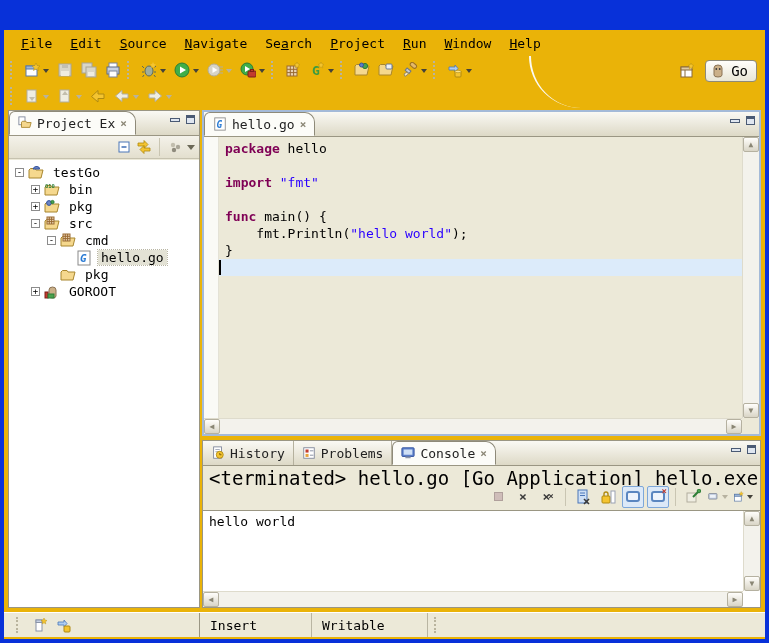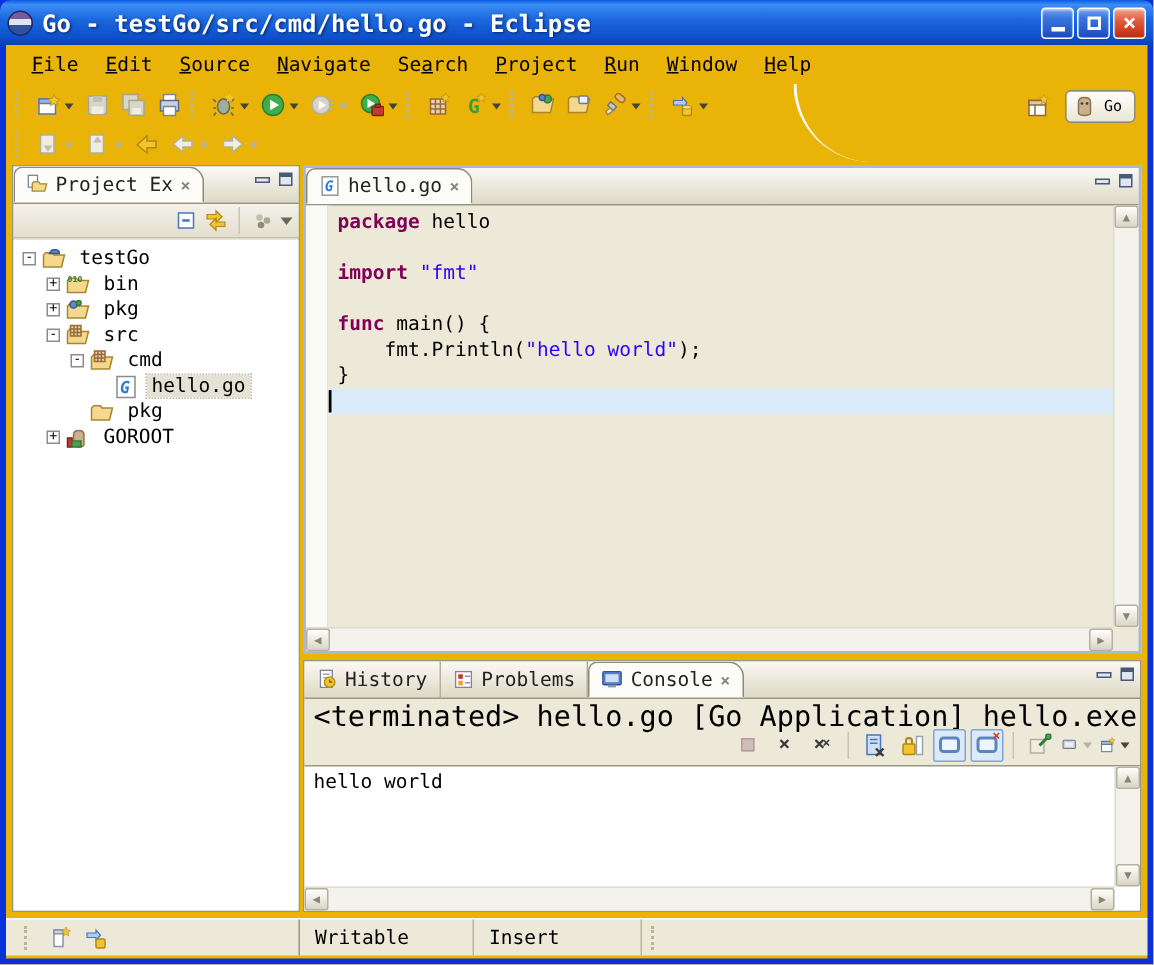--- a/index.html
+++ b/index.html
@@ -36,21 +36,21 @@
   .trow { position:absolute; left:0; right:0; height:26px; display:flex; align-items:center; padding-left:4px; }
   .trow.r1 { top:1px; } .trow.r2 { top:27px; }
   .grip { width:6px; height:18px; border-left:2px dotted #b9b49e; margin:0 4px 0 2px; }
   .tbtn { height:24px; padding:2px 3px; display:flex; align-items:center; border:1px solid transparent; border-radius:2px; }
   .ic16 { width:16px; height:16px; display:block; }
   .dd { width:0; height:0; border:3px solid transparent; border-top:4px solid #44423a; margin:4px 0 0 3px; }
   .dd.dis { border-top-color:#b7b2a0; }
   .swoosh { position:absolute; top:0; width:120px; height:52px; border-left:2px solid #fbfaf4;
     border-radius:0 0 0 120px; pointer-events:none; }
   .persp { position:absolute; right:8px; top:3px; display:flex; align-items:center; gap:6px; }
-  .persp-btn { display:flex; align-items:center; gap:5px; padding:2px 8px 2px 4px; font-size:10px;
+  .persp-btn { display:flex; align-items:center; gap:5px; padding:2px 8px 2px 4px; font-size:14px;
     border:1px solid #8e8a79; border-radius:4px; background:linear-gradient(180deg,#fffefb,#e9e6d6); }
 
   
   .panel { position:absolute; background:#ece9d8; border:1px solid #9a9683; }
   .phead { position:relative; height:25px; border-bottom:1px solid #9a9683;
     background:linear-gradient(180deg,#faf9f4,#ddd9c6); display:flex; align-items:flex-end; }
   .tab { display:flex; align-items:center; gap:5px; height:24px; padding:0 8px; font-size:13px;
     border-right:1px solid #b5b19e; color:#222; }
   .tab.active { background:#fcfcf8; border:1px solid #8e8a79; border-bottom:1px solid #fcfcf8;
     border-radius:6px 10px 0 0; font-weight:normal; }
@@ -119,35 +119,20 @@
   .sb-left { width:196px; display:flex; align-items:center; gap:8px; padding-left:6px; height:100%;
     border-right:1px solid #9a9683; }
   .sb-cell { width:116px; padding-left:10px; height:100%; display:flex; align-items:center; border-right:1px solid #b9b5a2; }
   .sb-grip { width:8px; height:16px; border-left:2px dotted #b9b49e; margin-left:6px; }
 </style>
 </head>
 <body>
 
 <div class="window">
 
-  <div class="titlebar">
-    <div class="app-icon"></div>
-    <div class="title-text">Go - testGo/src/cmd/hello.go - Eclipse</div>
-    <div class="winbtns">
-      <div class="xpbtn">
-          <div class="glyph-min"></div>
-        </div>
-      <div class="xpbtn">
-          <div class="glyph-max"></div>
-        </div>
-      <div class="xpbtn close">
-          <span class="xglyph" style="color:#fff;font-size:15px;"></span>
-        </div>
-    </div>
-  </div>
 
   <div class="client">
 
     <div class="menubar">
       <span class="menu-item"><span></span><span class="u">F</span><span>ile</span></span>
       <span class="menu-item"><span></span><span class="u">E</span><span>dit</span></span>
       <span class="menu-item"><span></span><span class="u">S</span><span>ource</span></span>
       <span class="menu-item"><span></span><span class="u">N</span><span>avigate</span></span>
       <span class="menu-item"><span>Se</span><span class="u">a</span><span>rch</span></span>
       <span class="menu-item"><span></span><span class="u">P</span><span>roject</span></span>
@@ -598,19 +583,19 @@
         <svg class="ic16" viewBox="0 0 16 16">
             <rect x="4" y="3" width="6" height="11" fill="#fff" stroke="#8a94a8"></rect>
             <rect x="4" y="3" width="6" height="2.5" fill="#c8d2e4" stroke="#8a94a8"></rect>
             <polygon points="12,1 13,3 15,3.5 13.4,4.8 13.8,7 12,5.8 10.2,7 10.6,4.8 9,3.5 11,3" fill="#f4c430" stroke="#b08a10" stroke-width="0.4"></polygon>
           </svg>
         <svg class="ic16" viewBox="0 0 16 16">
             <path d="M2 5 h6 v-2 l3 3.5 -3 3.5 v-2 H2 Z" fill="#aecdf2" stroke="#4a76b8" stroke-width="0.8"></path>
             <rect x="8" y="9" width="6" height="6" rx="1" fill="#f4c430" stroke="#b08a10"></rect>
           </svg>
       </div>
+      <div class="sb-cell" style="width:112px;">Insert</div>
       <div class="sb-cell">Writable</div>
-      <div class="sb-cell" style="width:112px;">Insert</div>
       <div class="sb-grip"></div>
     </div>
 
   </div>
 </div>
 
 </body></html>

